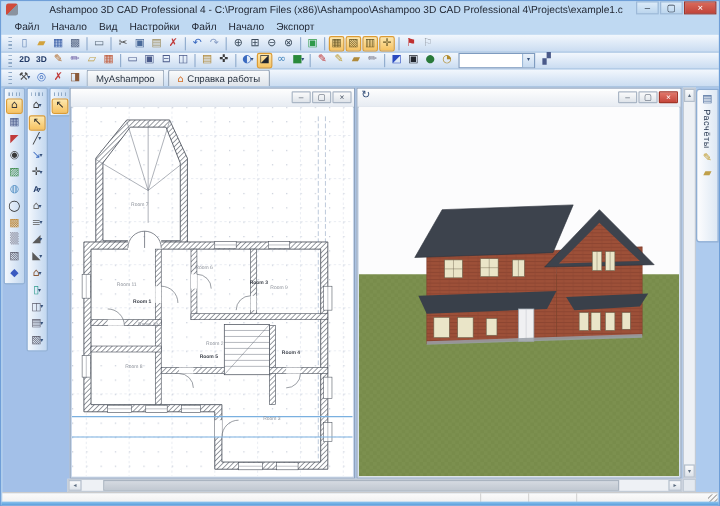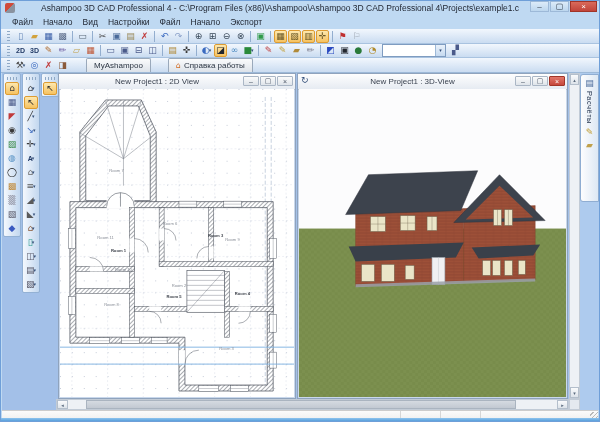--- a/index.html
+++ b/index.html
@@ -22,21 +22,21 @@
   .rgrip{width:3px;height:10px;margin-right:3px;background:repeating-linear-gradient(#8fa9c6 0 1px,transparent 1px 3px);}
   .tbi{width:13px;height:13px;line-height:13px;text-align:center;font-size:9px;border-radius:2px;display:inline-flex;align-items:center;justify-content:center;box-sizing:border-box;cursor:default;}
   .tbi .g{font-family:"DejaVu Sans",sans-serif;}
   .tbi.txt .g{font-size:7px;font-weight:bold;color:#223a66;font-family:"Liberation Sans",sans-serif;}
   .tbi.on{background:linear-gradient(#fde8ae,#f6c261);border:1px solid #dd9c32;}
   .tbi .dd{font-size:5px;color:#35507a;margin-left:-1px;}
   .sep{width:1px;height:11px;background:#93aecf;margin:0 2px;flex:none;}
   .combo{width:62px;height:11px;background:#fff;border:1px solid #7f9cc0;margin:0 2px;position:relative;flex:none;}
   .combo .ca{position:absolute;right:0;top:0;width:9px;height:100%;background:linear-gradient(#e9f1fa,#c6daf0);border-left:1px solid #9db9d8;font-size:5px;line-height:10px;text-align:center;color:#35507a;}
   
-  .tab{display:inline-flex;align-items:center;gap:3px;height:13px;padding:0 7px;margin-left:16px;font-size:8px;color:#2a3442;background:linear-gradient(#fafbfc,#dde3ea);border:1px solid #9aa9bb;border-bottom:none;border-radius:2px 2px 0 0;cursor:default;}
+  .tab{display:inline-flex;align-items:center;gap:3px;height:13px;padding:0 7px;margin-left:2px;font-size:8px;color:#2a3442;background:linear-gradient(#fafbfc,#dde3ea);border:1px solid #9aa9bb;border-bottom:none;border-radius:2px 2px 0 0;cursor:default;}
   .tab .ticon{color:#d2691e;font-size:8px;font-family:"DejaVu Sans",sans-serif;}
   
   .mdi-bg{position:absolute;left:1px;right:1px;top:72px;height:337px;background:#a3c0e8;}
   
   .vstrip{position:absolute;width:18px;background:linear-gradient(90deg,#f4f8fd,#c2d7ef);border:1px solid #93b1d4;box-sizing:border-box;display:flex;flex-direction:column;align-items:center;padding-top:3px;border-radius:2px;}
   #left1{left:2px;top:72px;}
   #left2{left:21px;top:72px;}
   #left3{left:40px;top:72px;}
   .vgrip{width:10px;height:3px;margin-bottom:2px;background:repeating-linear-gradient(90deg,#8fa9c6 0 1px,transparent 1px 3px);}
   .vstrip .tbi{width:14px;height:13px;margin-bottom:1px;}
@@ -389,21 +389,20 @@
     </div>
   <div class="vstrip" id="left3">
       <span class="vgrip"></span>
       <span class="tbi on">
         <span class="g" style="color: rgb(42, 42, 42);">↖</span>
       </span>
     </div>
 
   <div class="child" id="win2d">
     <div class="ctitle">
-      <span class="ct">New Project1 : 2D View</span>
       <span class="cbtns">
         <span class="cb">–</span>
         <span class="cb">▢</span>
         <span class="cb">×</span>
       </span>
     </div>
     <div class="canvas">
       <svg viewBox="0 0 236 309" preserveAspectRatio="none">
         <defs>
           <pattern id="dots" width="12" height="12" patternUnits="userSpaceOnUse">
@@ -545,21 +544,20 @@
             <text x="52" y="218" class="room-label">Room 8</text>
             <text x="168" y="262" class="room-label">Room 3</text>
           </g>
       </svg>
     </div>
   </div>
 
   <div class="child" id="win3d">
     <div class="ctitle">
       <span class="cicon">↻</span>
-      <span class="ct">New Project1 : 3D-View</span>
       <span class="cbtns">
         <span class="cb">–</span>
         <span class="cb">▢</span>
         <span class="cb close-red">×</span>
       </span>
     </div>
     <div class="canvas">
       <svg viewBox="0 0 269 309" preserveAspectRatio="none">
         <defs>
           <pattern id="grasspat" width="6" height="6" patternUnits="userSpaceOnUse">

